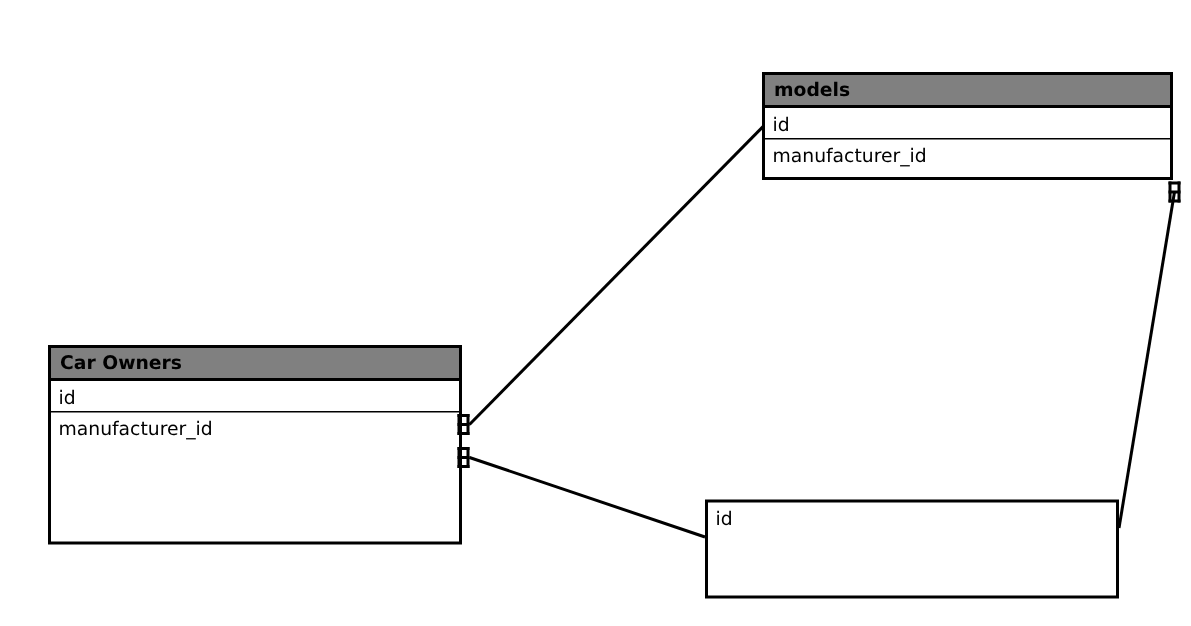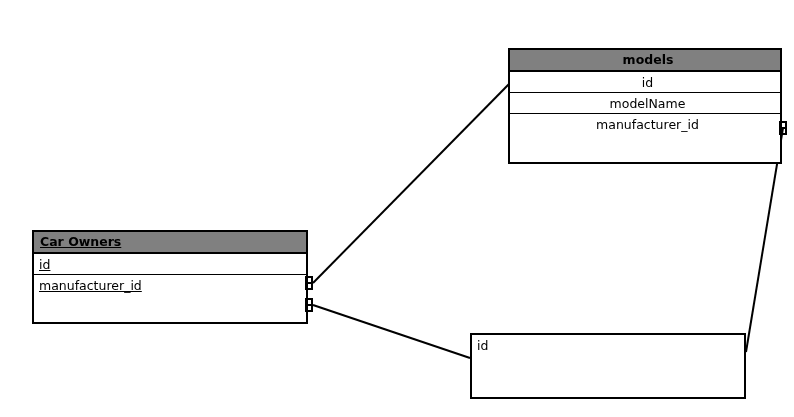--- a/index.html
+++ b/index.html
@@ -76,32 +76,31 @@
 
 <div id="canvas">
 
   <svg id="links" viewBox="0 0 794 417" width="794" height="417">
       <line x1="313" y1="283" x2="509" y2="84" stroke="#000000" stroke-width="2"></line>
       <line x1="313" y1="305" x2="470" y2="358" stroke="#000000" stroke-width="2"></line>
       <line x1="783" y1="128" x2="746" y2="352" stroke="#000000" stroke-width="2"></line>
     </svg>
 
   <div id="entity-layer">
-      <div class="entity" style="left: 32px; top: 230px; width: 276px; height: 94px; text-decoration: underline;">
+      <div class="entity" style="left: 32px; top: 230px; width: 276px; height: 133px;">
         <div class="entity-title">Car Owners</div>
         <ul class="attr-list">
           <li class="attr">id</li>
           <li class="attr">manufacturer_id</li>
         </ul>
       </div>
-      <div class="entity" style="left: 508px; top: 48px; width: 274px; height: 116px; text-align: center;">
+      <div class="entity" style="left: 508px; top: 48px; width: 274px; height: 72px;">
         <div class="entity-title">models</div>
         <ul class="attr-list">
           <li class="attr">id</li>
-          <li class="attr">modelName</li>
           <li class="attr">manufacturer_id</li>
         </ul>
       </div>
       <div class="entity" style="left: 470px; top: 333px; width: 276px; height: 66px;">
         <ul class="attr-list">
           <li class="attr">id</li>
         </ul>
       </div>
     </div>
 

